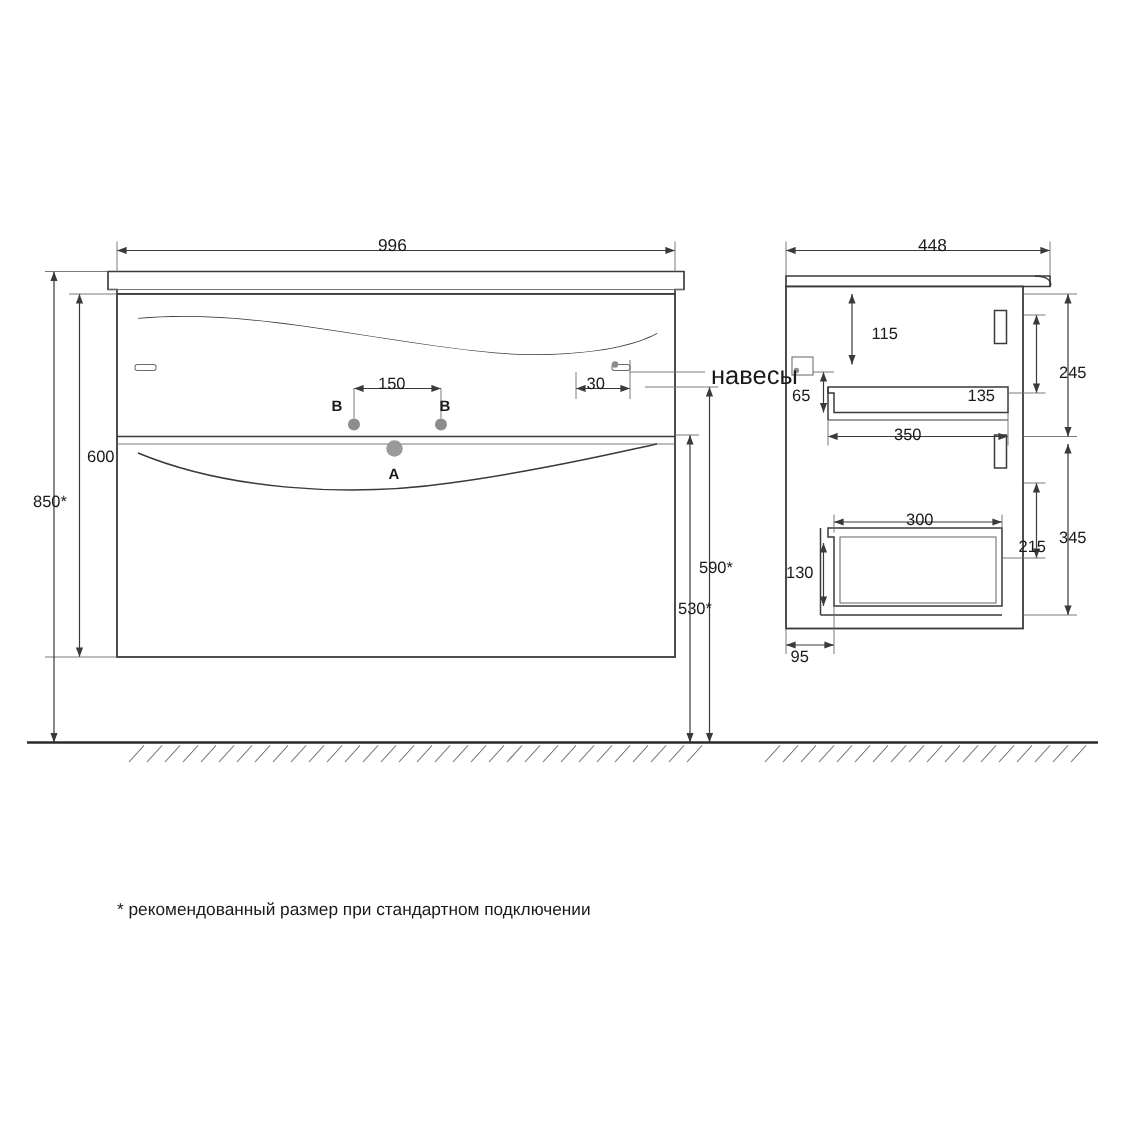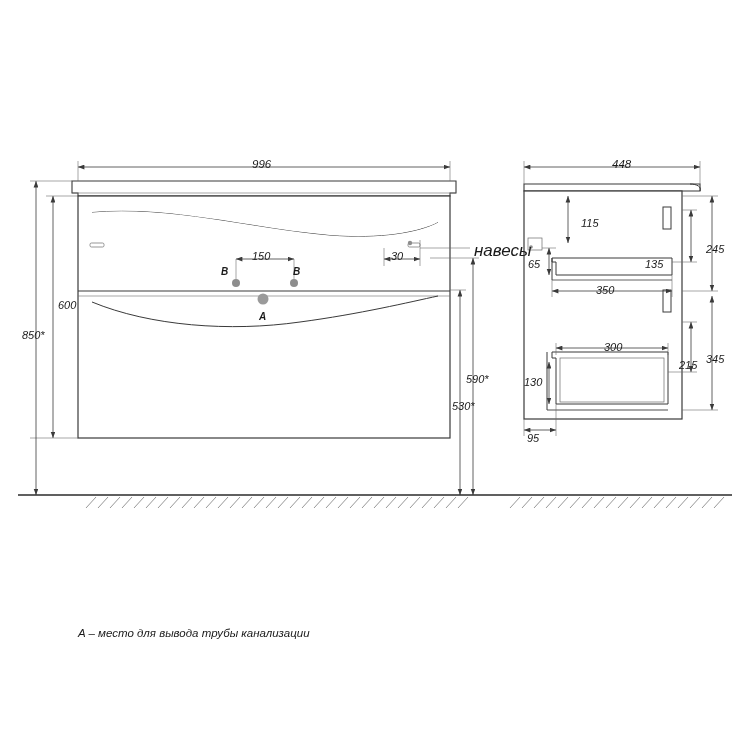--- a/index.html
+++ b/index.html
@@ -13,21 +13,20 @@
     font-family: "Liberation Sans", sans-serif;
     color: #1a1a1a;
     position: relative;
     overflow: hidden;
   }
   #stage {
     position: absolute;
     left: 0; top: 0;
     width: 750px;
     height: 750px;
-    font-style: italic;
   }
   svg.drawing {
     position: absolute;
     left: 0; top: 0;
     width: 750px;
     height: 750px;
   }
   .dim-label, .note-line, .callout {
     position: absolute;
     font-size: 11px;
@@ -263,15 +262,15 @@
   <div class="dim-label" style="left:645px; top:243px;margin-top:15px;">135</div>
 
   <div class="dim-label" style="left:706px; top:243px;">245</div>
 
   <div class="dim-label" style="left:679px; top:359px;">215</div>
 
   <div class="dim-label" style="left:706px; top:353px;">345</div>
 
   <div class="dim-label" style="left:527px; top:432px;">95</div>
 
-  <div class="note-line" style="left:78px; top:627px;">A – место для вывода трубы канализации</div>
+  <div class="note-line" style="left:78px; top:601px;">* рекомендованный размер при стандартном подключении</div>
 
 </div>
 
 </body></html>

